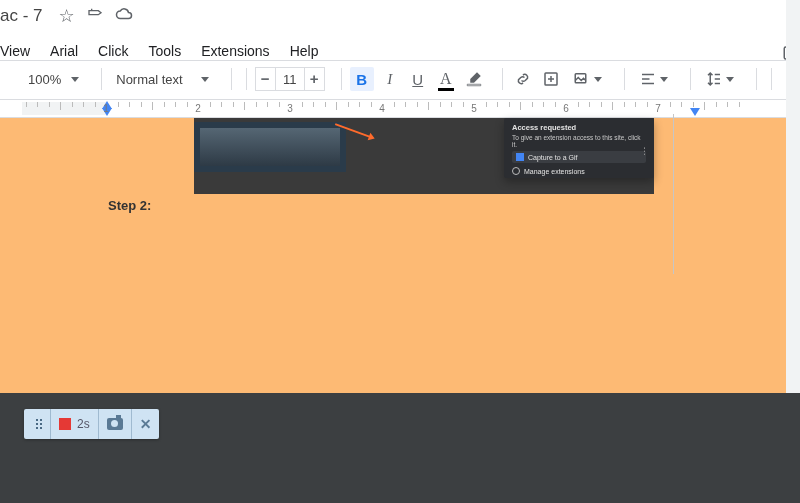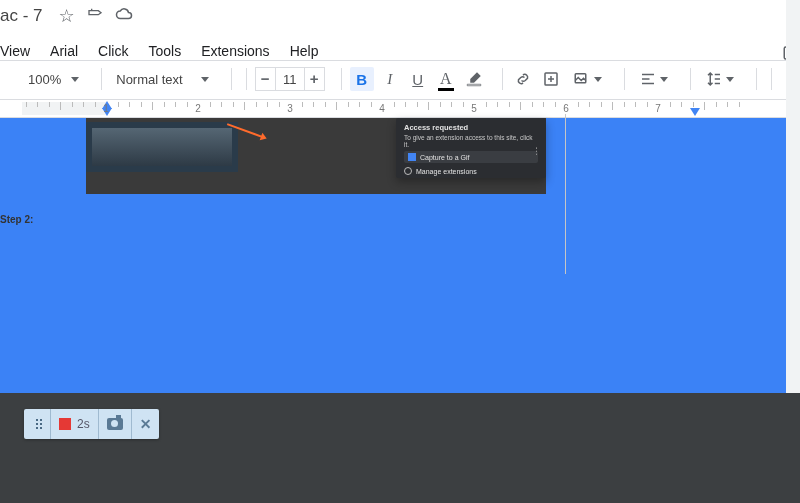--- a/index.html
+++ b/index.html
@@ -30,37 +30,37 @@
   .underline-A { position:relative; font-family:serif; font-size:16px; }
   .underline-A::after { content:""; position:absolute; left:-2px; right:-2px; bottom:-3px; height:3px; background:#000; }
   .ruler-wrap { height:18px; position:relative; background:#fff; border-bottom:1px solid #dadce0; }
   .ruler { position:absolute; left:22px; right:0; top:2px; height:13px; font-size:9px; color:#777; }
   .ruler .tick { position:absolute; top:0; width:1px; height:5px; background:#bbb; }
   .ruler .tick.major { height:13px; background:transparent; }
   .ruler .num { position:absolute; top:1px; transform:translateX(-50%); font-size:10px; color:#777; }
   .ruler-marker { position:absolute; width:0; height:0; border-left:5px solid transparent; border-right:5px solid transparent; border-bottom:8px solid #4285f4; top:-1px;}
   .ruler-marker.down { border-bottom:0; border-top:8px solid #4285f4; top:6px;}
   .ruler-shaded { position:absolute; top:0; height:13px; background:repeating-linear-gradient(90deg, transparent 0, transparent 8px, rgba(0,0,0,0) 9px); background-color:#f1f3f4;}
-  .canvas { position:relative; height:280px; background:#3b82f6; }
+  .canvas { position:relative; height:280px; background:#fdba74; padding-left:108px; }
   .doc-body { width:580px; font-size:10px; color:#555; position:relative; }
   .shot { position:relative; width:460px; height:76px; margin-left:86px; background:#3a3a3a; }
   .shot-left { position:absolute; left:0; top:4px; width:152px; height:50px; background:#2a3b4a; }
   .shot-left::before { content:""; position:absolute; inset:6px; background:linear-gradient(#5a6b78,#2e3a45); opacity:0.9; }
   .shot-left .arrow { position:absolute; right:-28px; top:8px; width:40px; height:2px; background:#ff6b2c; transform:rotate(20deg); }
   .shot-left .arrow::after { content:""; position:absolute; right:-2px; top:-3px; width:0;height:0;border-top:4px solid transparent;border-bottom:4px solid transparent;border-left:6px solid #ff6b2c;}
   .shot-dark { position:absolute; right:0; top:0; width:150px; height:60px; background:#2b2d31; color:#e2e2e2; font-size:7px; padding:5px 8px; border-radius:2px; box-shadow:0 4px 10px rgba(0,0,0,0.3); }
   .shot-dark .title { font-weight:bold; font-size:7.5px; }
   .shot-dark .sub { color:#c8c8c8; margin:2px 0 3px 0; font-size:6.5px;}
   .shot-dark .row { display:flex; align-items:center; gap:4px; background:#3a3d42; padding:2px 4px; border-radius:2px; font-size:7px;}
   .shot-dark .row .sq { width:8px;height:8px;background:#4285f4; }
   .shot-dark .row2 { display:flex; align-items:center; gap:4px; margin-top:4px; font-size:7px;}
   .shot-dark .row2 .gear { width:8px;height:8px;border:1px solid #bbb; border-radius:50%; }
   .shot-dark .dots { position:absolute; right:6px; top:28px; font-size:9px; letter-spacing:-1px; color:#aaa;}
   .vrule { position:absolute; right:-20px; top:-4px; bottom:-80px; width:1px; background:#c6c6c6; }
-  .steptext { margin-top:20px; font-size:10px; color:#333; }
+  .steptext { margin-top:4px; font-size:13px; color:#333; }
   .step3 { font-size:16px; font-weight:bold; color:#222; margin-top:20px; }
   .footer-dark { position:absolute; left:0; right:0; bottom:0; height:110px; background:#3c3f41; }
   .capture-bar { position:absolute; left:24px; bottom:64px; height:30px; background:#cfe3f3; display:flex; align-items:center; border-radius:2px; font-size:12px; color:#556; box-shadow:0 1px 3px rgba(0,0,0,0.3); }
   .capture-bar .cell { display:flex; align-items:center; height:100%; padding:0 8px; border-right:1px solid #9fbad0; gap:6px;}
   .capture-bar .cell:last-child { border-right:0; }
   .grip { display:flex; flex-direction:column; gap:2px; padding:0 4px;}
   .grip span { width:2px; height:2px; background:#4a6a85; box-shadow:4px 0 #4a6a85; }
   .red-sq { width:12px; height:12px; background:#e53935; }
   .cam-ico { width:16px; height:12px; background:#5a7a95; position:relative; border-radius:2px;}
   .cam-ico::before { content:""; position:absolute; top:-3px; right:2px; width:5px;height:3px;background:#5a7a95;}

